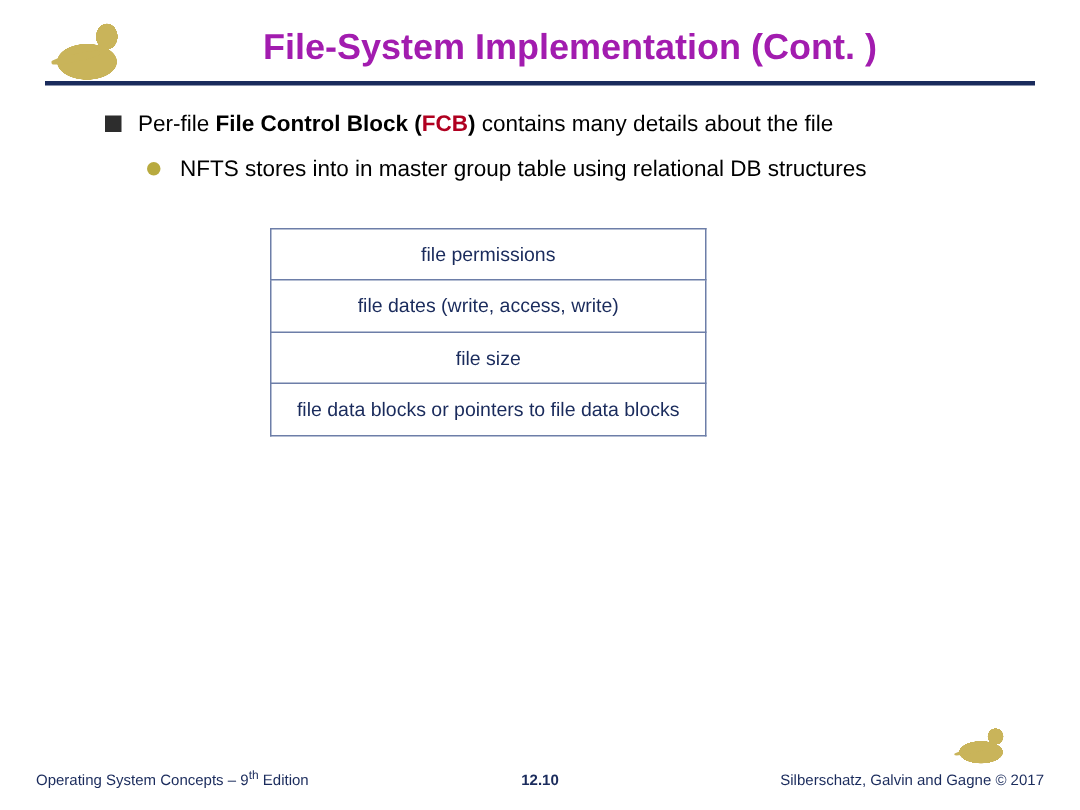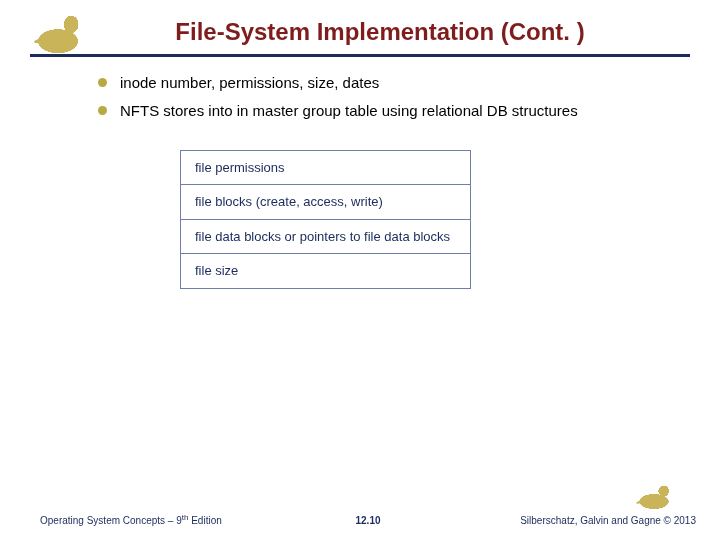--- a/index.html
+++ b/index.html
@@ -19,21 +19,21 @@
     position: absolute;
     left: 28px;
     top: 10px;
     width: 60px;
     height: 48px;
   }
   .title {
     text-align: center;
     font-size: 24px;
     font-weight: bold;
-    color: #7f1d1d;
+    color: #a21caf;
     padding-left: 40px;
   }
   .rule {
     border: none;
     border-top: 3px solid #1a2b5c;
     margin: 8px 30px 0 30px;
   }
   .content {
     padding: 16px 60px 0 70px;
     font-size: 15px;
@@ -70,30 +70,31 @@
     border-radius: 50%;
     background: #b8aa3f;
   }
   .bold { font-weight: bold; }
   .fcb { font-weight: bold; color: #b00020; }
   .fig {
     margin: 28px 0 0 110px;
     border-collapse: collapse;
     font-size: 13px;
     color: #1a2b5c;
+    text-align: center;
   }
   .fig td {
     border: 1px solid #6d7ea8;
     padding: 8px 14px;
     width: 290px;
   }
   .footer {
     position: absolute;
     bottom: 14px;
-    left: 16px;
+    left: 0;
     right: 0;
     height: 28px;
     font-size: 10px;
     color: #1a2b5c;
   }
   .foot-left {
     position: absolute;
     left: 24px;
     bottom: 0;
   }
@@ -141,44 +142,46 @@
 
 <div class="header">
   <div class="dino-top">
       <div class="dino-shape"></div>
     </div>
   <h1 class="title">File-System Implementation (Cont. )</h1>
 </div>
 <hr class="rule">
 
 <div class="content">
-  <div class="b2">inode number, permissions, size, dates</div>
+  <div class="b1">
+    <span>Per-file </span><span class="bold">File Control Block (</span><span class="fcb">FCB</span><span class="bold">)</span><span> contains many details about the file</span>
+  </div>
   <div class="b2">NFTS stores into in master group table  using relational DB structures</div>
 
   <table class="fig">
     <tbody>
         <tr>
           <td>file permissions</td>
         </tr>
     <tr>
-          <td>file blocks (create, access, write)</td>
+          <td>file dates (write, access, write)</td>
+        </tr>
+    <tr>
+          <td>file size</td>
         </tr>
     <tr>
           <td>file data blocks or pointers to file data blocks</td>
-        </tr>
-    <tr>
-          <td>file size</td>
         </tr>
   </tbody>
     </table>
 </div>
 
 <div class="dino-bottom">
     <div class="dino-shape"></div>
   </div>
 
 <div class="footer">
   <div class="foot-left">
     <span>Operating System Concepts – 9</span><sup>th</sup><span> Edition</span>
   </div>
   <div class="foot-center">12.10</div>
-  <div class="foot-right">Silberschatz, Galvin and Gagne © 2013</div>
+  <div class="foot-right">Silberschatz, Galvin and Gagne © 2017</div>
 </div>
 
 </body></html>

